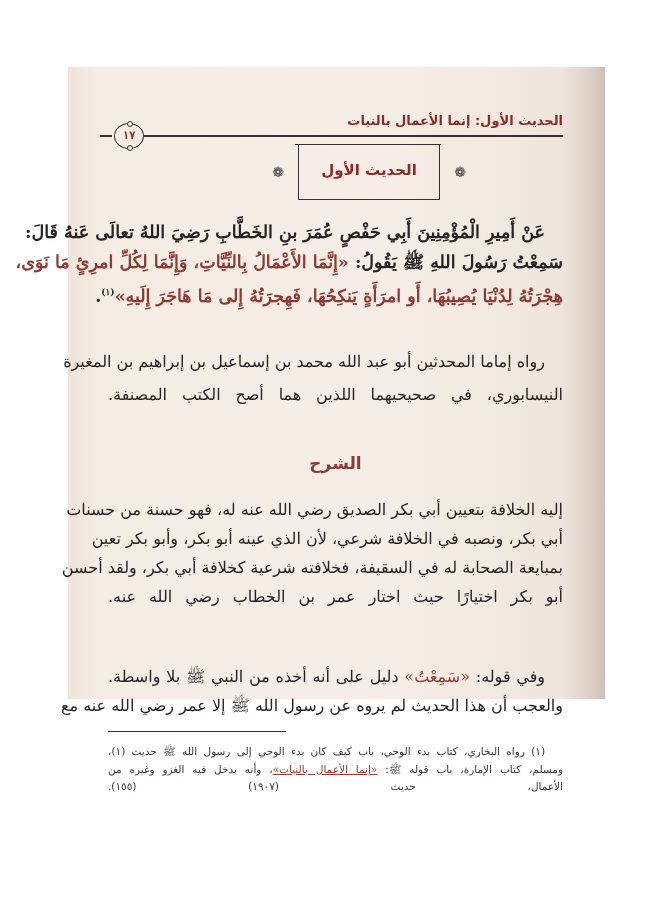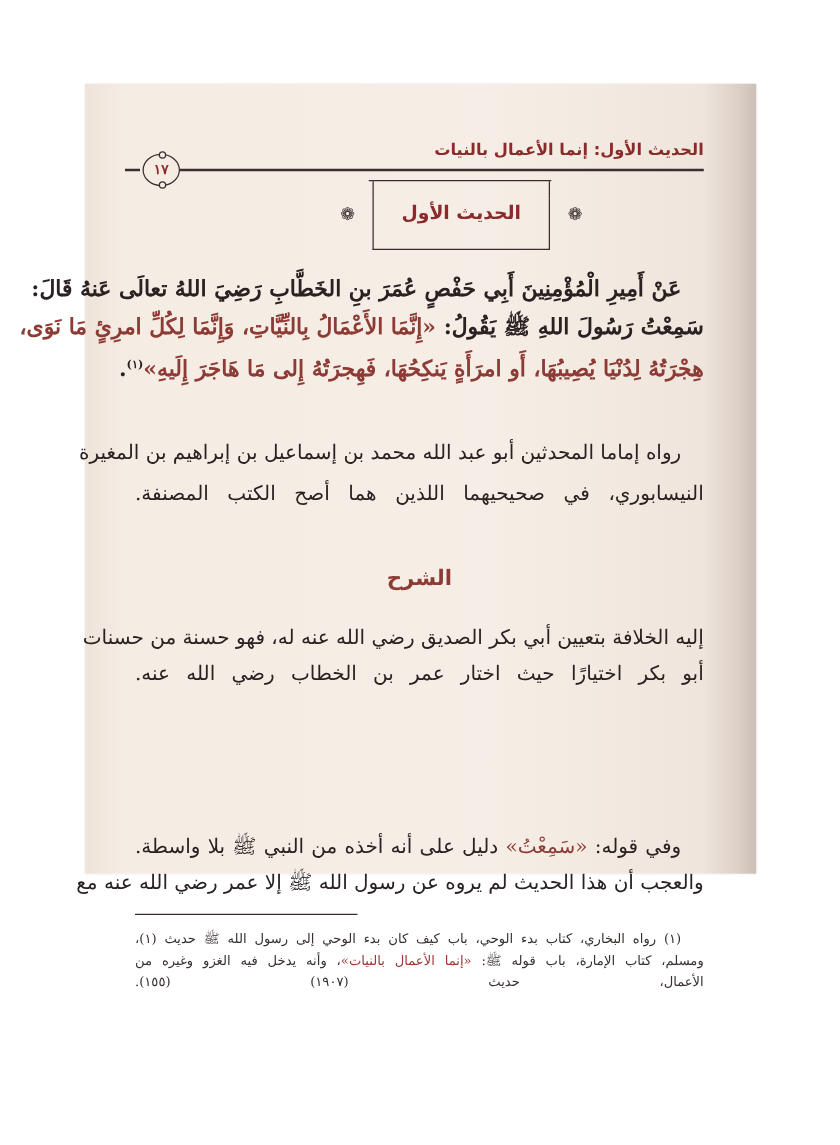--- a/index.html
+++ b/index.html
@@ -17,21 +17,21 @@
       position: absolute; left: 40px; top: 46px; width: 455px; height: 22px;
     }
     .rh-title {
       position: absolute; right: 0; top: 0; direction: rtl;
       font-family: "DejaVu Sans", sans-serif; font-weight: bold; font-size: 13px; color: #8a2a2a;
     }
     .rh-rule { position: absolute; left: 36px; right: 0; top: 22px; height: 1.5px; background: #3a2e2e; }
     .rh-rule-left { position: absolute; left: -8px; width: 12px; top: 22px; height: 1.5px; background: #3a2e2e; }
     .page-num {
       position: absolute; left: 6px; top: 10px; width: 28px; height: 24px; border: 1.2px solid #3a2e2e;
-      border-radius: 50%; font-family: Liberation Sans, sans-serif; font-weight: bold; font-size: 11px;
+      border-radius: 50%; font-family: Liberation Mono, monospace; font-weight: bold; font-size: 11px;
       color: #8a2a2a; text-align: center; line-height: 24px; background: #f5ece4;
     }
     .page-num:before, .page-num:after {
       content: ""; position: absolute; left: 12px; width: 4px; height: 4px; border-radius: 50%;
       background: #f5ece4; border: 1px solid #3a2e2e;
     }
     .page-num:before { top: -3px; }
     .page-num:after { bottom: -3px; }
 
     .title-box {
@@ -59,21 +59,21 @@
     .red { color: #8c3b35; }
     .narration { top: 278px; font-size: 16px; line-height: 33px; }
     .section-head {
       position: absolute; left: 40px; width: 455px; top: 386px; text-align: center; direction: rtl;
       font-family: "DejaVu Sans", sans-serif; font-weight: bold; font-size: 17px; color: #8c3b35;
     }
     .sharh { top: 428px; font-size: 16px; line-height: 29px; }
     .sharh2 { top: 595px; font-size: 16px; line-height: 29px; }
     .fn-rule { position: absolute; left: 40px; width: 178px; top: 664px; height: 1px; background: #3a2e2e; }
     .footnotes { top: 676px; font-size: 10.5px; line-height: 17.5px; color: #3a3030; }
-    .footnotes .red { color: #9a3a34; }
+    .footnotes .red { color: #9a3a34; text-decoration: underline; }
     .indent { padding-right: 18px; }
     .last-line { text-align-last: right; }
   </style>
 </head>
 <body>
 
 <div class="page">
 
   <div class="running-head">
     <span class="rh-title">الحديث الأول: إنما الأعمال بالنيات</span>
@@ -97,20 +97,22 @@
 
   <div class="content narration">
     <p class="line indent">رواه إماما المحدثين أبو عبد الله محمد بن إسماعيل بن إبراهيم بن المغيرة</p>
     <p class="line last-line">النيسابوري، في صحيحيهما اللذين هما أصح الكتب المصنفة.</p>
   </div>
 
   <div class="section-head">الشرح</div>
 
   <div class="content sharh">
     <p class="line">إليه الخلافة بتعيين أبي بكر الصديق رضي الله عنه له، فهو حسنة من حسنات</p>
+    <p class="line">أبي بكر، ونصبه في الخلافة شرعي، لأن الذي عينه أبو بكر، وأبو بكر تعين</p>
+    <p class="line">بمبايعة الصحابة له في السقيفة، فخلافته شرعية كخلافة أبي بكر، ولقد أحسن</p>
     <p class="line last-line">أبو بكر اختيارًا حيث اختار عمر بن الخطاب رضي الله عنه.</p>
   </div>
 
   <div class="content sharh2">
     <p class="line indent"><span>وفي قوله: </span><span class="red">«سَمِعْتُ»</span><span> دليل على أنه أخذه من النبي ﷺ بلا واسطة.</span></p>
     <p class="line">والعجب أن هذا الحديث لم يروه عن رسول الله ﷺ إلا عمر رضي الله عنه مع</p>
   </div>
 
   <div class="fn-rule"></div>
 

